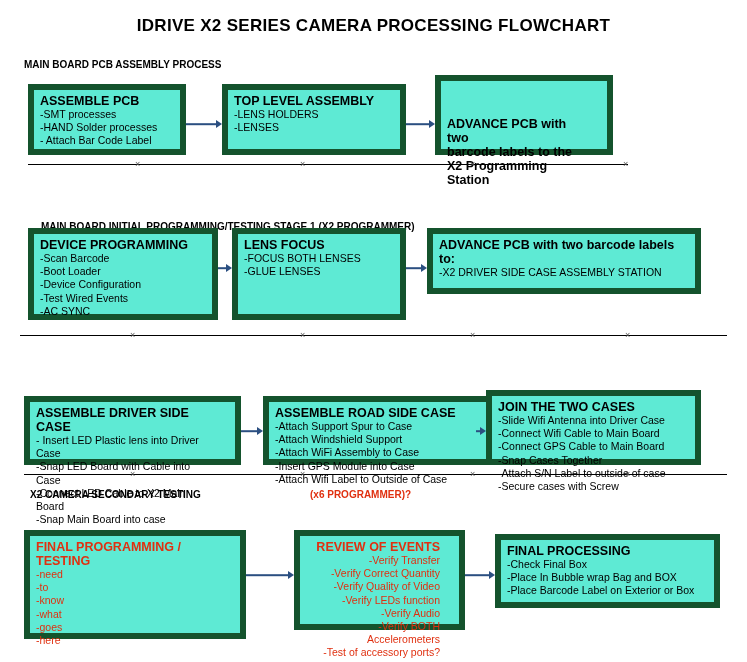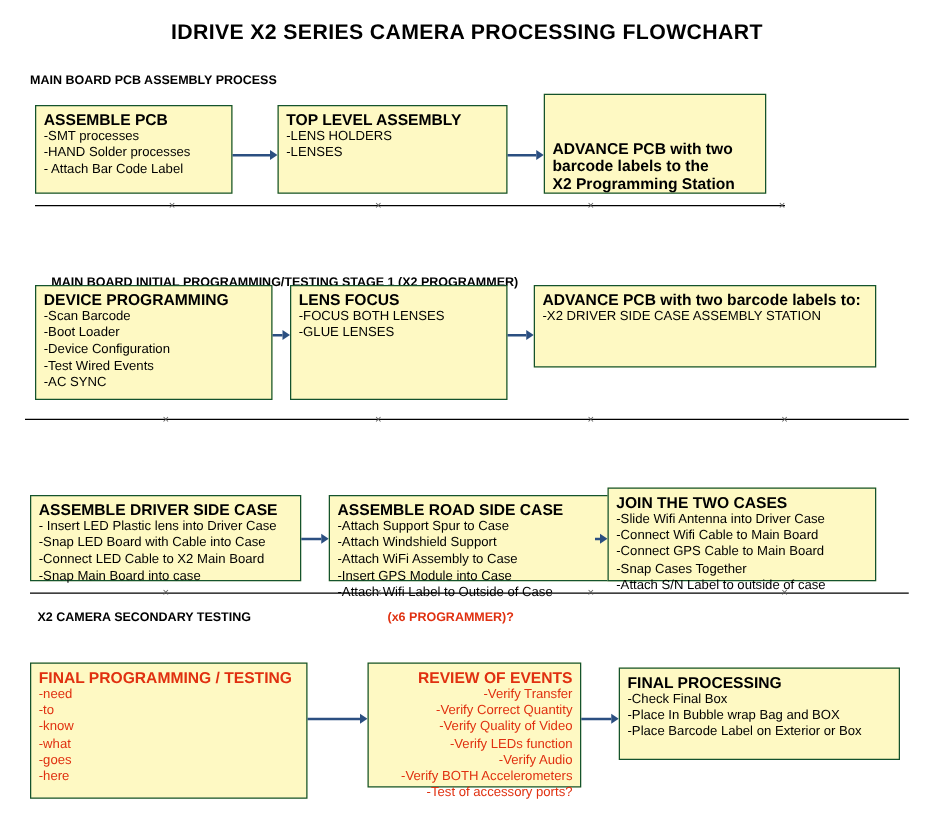--- a/index.html
+++ b/index.html
@@ -14,24 +14,24 @@
   .canvas{position:relative;width:747px;height:662px;border-radius:12px;}
   .abs{position:absolute;}
   #title{
     left:0;top:16px;width:747px;text-align:center;
     font-size:17px;font-weight:bold;letter-spacing:0.3px;
   }
   .section-head{
     font-size:10px;font-weight:bold;
   }
   .box{
-    background:#fef9c3;
-    border:1px solid #14532d;
+    background:#5eead4;
+    border:6px solid #14532d;
     box-sizing:border-box;
-    padding:4px 6px 4px 6px;
+    padding:4px 19px 4px 6px;
   }
   .box .bx-title{
     font-size:12.5px;font-weight:bold;
     line-height:14px;
     white-space:pre-line;
   }
   .box ul{
     margin:0;padding:0;list-style:none;
   }
   .box li{
@@ -185,20 +185,21 @@
   </div>
 
   <div class="abs box" style="left:486px;top:390px;width:215px;height:75px;">
     <div class="bx-title">JOIN THE TWO CASES</div>
     <ul>
       <li>-Slide Wifi Antenna into Driver Case</li>
       <li>-Connect Wifi Cable to Main Board</li>
       <li>-Connect GPS Cable to Main Board</li>
       <li>-Snap Cases Together</li>
       <li>-Attach S/N Label to outside of case</li>
+      <li>-Secure cases with Screw</li>
     </ul>
   </div>
 
   <div class="hline" style="left:24px;top:474px;width:703px;"></div>
   <div class="xmark" style="left:130px;top:470px;">×</div>
   <div class="xmark" style="left:300px;top:470px;">×</div>
   <div class="xmark" style="left:470px;top:470px;">×</div>
   <div class="xmark" style="left:625px;top:470px;">×</div>
 
   <div class="abs section-head" style="left:30px;top:489px;">X2 CAMERA SECONDARY TESTING</div>

